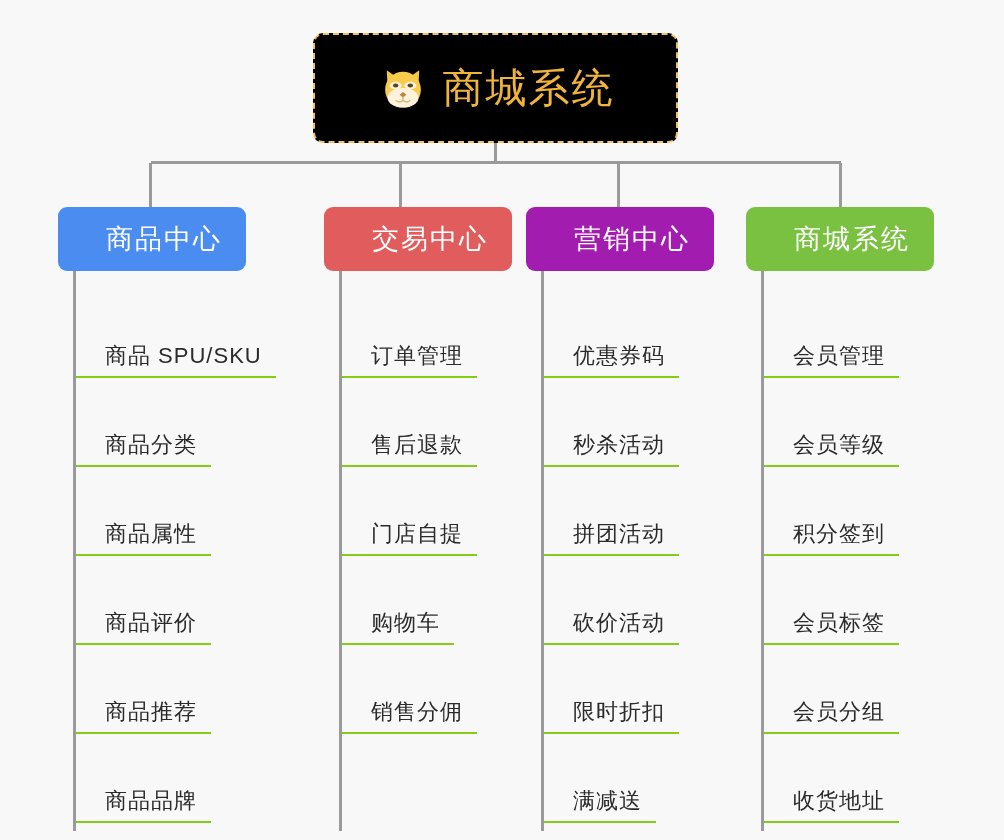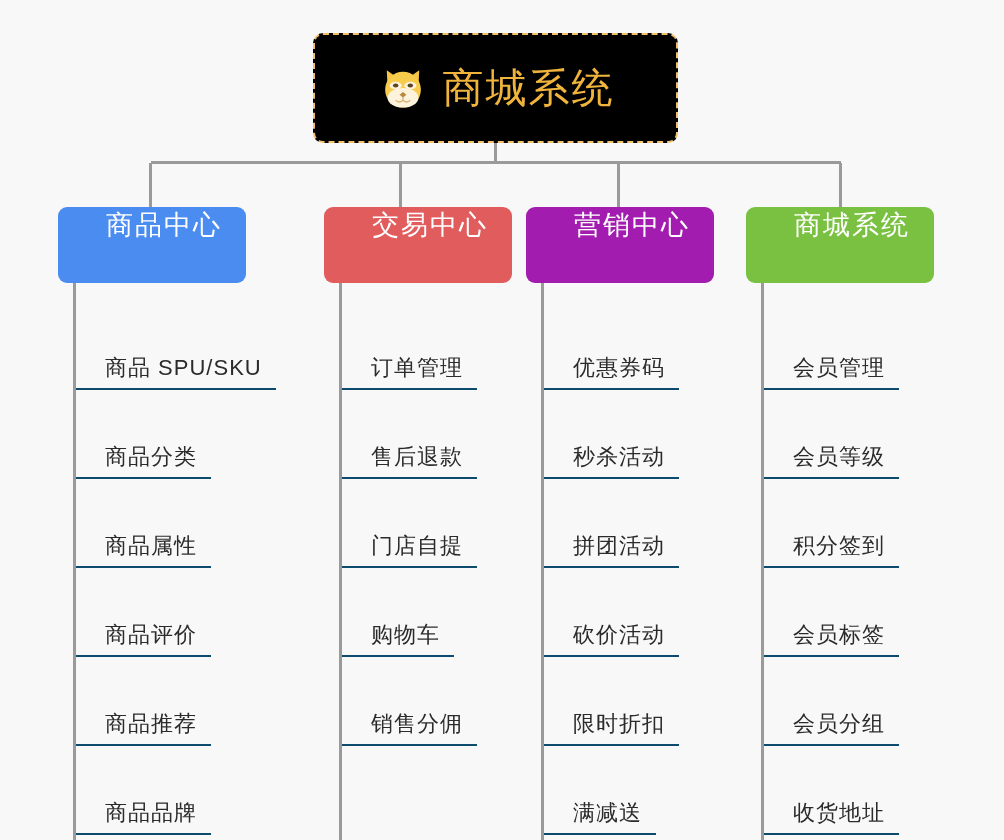--- a/index.html
+++ b/index.html
@@ -76,23 +76,24 @@
     top: 207px;
     width: 188px;
   }
   .branch-0 { left: 58px;  }
   .branch-1 { left: 324px; }
   .branch-2 { left: 526px; }
   .branch-3 { left: 746px; }
 
   .branch-header {
     width: 188px;
-    height: 76px;
+    height: 64px;
     border-radius: 9px;
     display: flex;
+    align-items: center;
     justify-content: center;
     color: #ffffff;
     font-size: 27px;
     letter-spacing: 2px;
     white-space: nowrap;
     user-select: none;
     padding-left: 24px;
   }
 
   
@@ -111,21 +112,21 @@
     background: #9a9a9a;
   }
   .leaf-item {
     height: 89px;
     display: flex;
     align-items: flex-end;
     padding-left: 0;
   }
   .leaf-inner {
     display: inline-block;
-    border-bottom: 2px solid #0c4a6e;
+    border-bottom: 2px solid #84cc16;
     padding: 0 14px 6px 32px;
     white-space: nowrap;
   }
   .leaf-label {
     font-size: 22px;
     color: #2b2b2b;
     letter-spacing: 1px;
     line-height: 28px;
   }
 </style>

